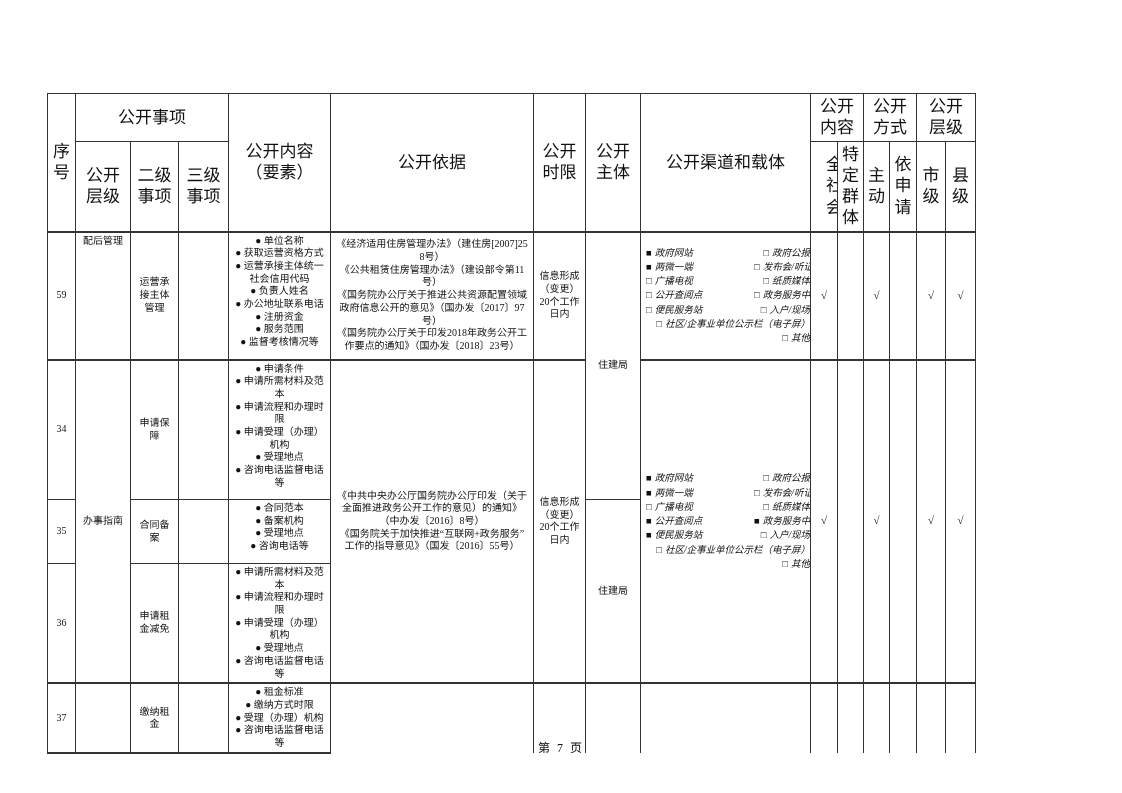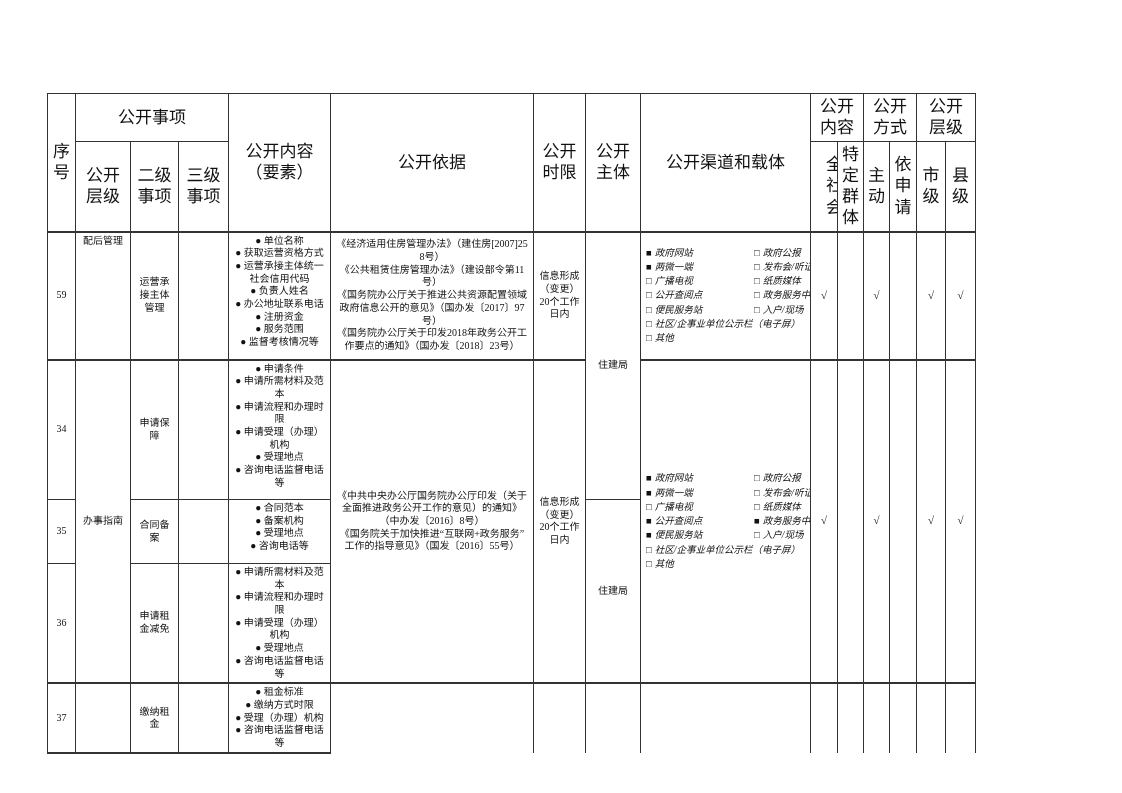--- a/index.html
+++ b/index.html
@@ -32,21 +32,21 @@
   td.pre{white-space:pre-line;}
   td.tl{text-align:center;}
   td.vtop{vertical-align:top;}
   td.b2{border-bottom-width:2px;}
   td.open{border-bottom:none;}
   td.chk{font-size:11px;}
   .chan{font-size:9.5px;line-height:1.5;text-align:left;}
   .chan-row{display:flex;white-space:nowrap;font-style:italic;}
   .chan-item{display:inline-block;}
   .chan-row .chan-item:first-child{width:108px;flex:none;}
-  .chan-row .chan-item:last-child{flex:1;}
+  .chan-row .chan-item:last-child{flex:1;text-align:right;}
   .chan-box{margin-right:3px;}
   .footer{
     position:absolute;left:0;top:738px;width:1122px;
     text-align:center;font-size:12px;letter-spacing:2px;
   }
 </style>
 </head>
 <body>
 
 <div class="page">
@@ -247,14 +247,15 @@
       <td class="open"></td>
       <td class="open"></td>
       <td class="open"></td>
       <td class="open"></td>
       <td class="open"></td>
       <td class="open"></td>
     </tr>
   </tbody>
     </table>
 
+  <div class="footer">第 7 页</div>
 
 </div>
 
 </body></html>

